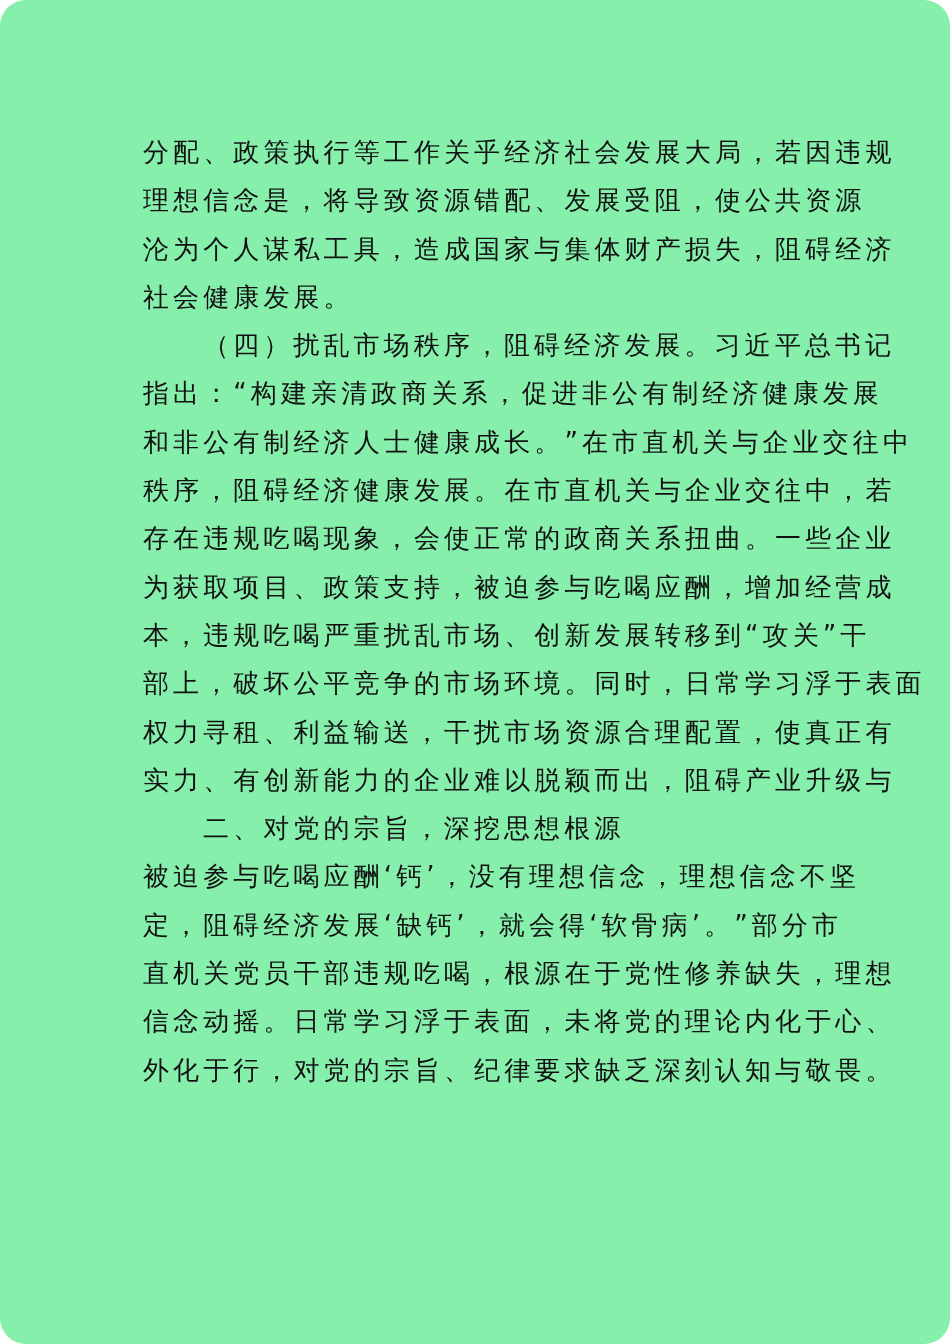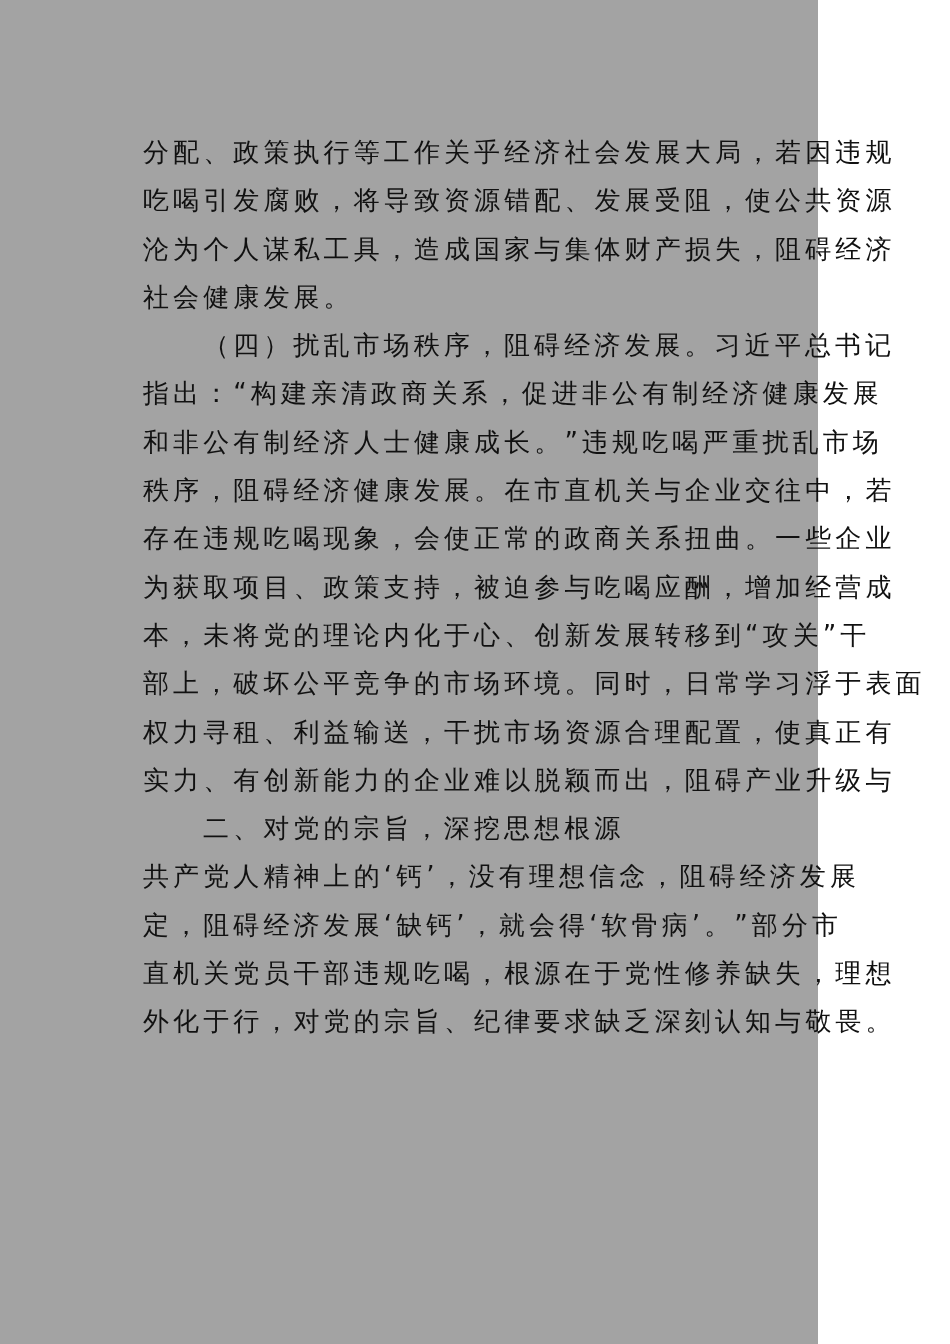--- a/index.html
+++ b/index.html
@@ -1,44 +1,45 @@
 <!DOCTYPE html>
 <html><head>
 <meta charset="utf-8">
 <style>
   html, body { margin: 0; padding: 0; background: #ffffff; }
   body { width: 950px; height: 1344px; position: relative; overflow: hidden; }
-  .page { position: absolute; left: 0; top: 0; width: 818px; height: 1344px; background: #a3a3a3; }
+  .page { position: absolute; left: 0; top: 0; width: 950px; height: 1344px; background: #86efac; border-radius: 26px; }
   .text-block {
     position: absolute; left: 143px; top: 128px; width: 664px;
     font-family: "DejaVu Sans", "Liberation Sans", sans-serif;
     font-size: 26px; line-height: 48.3px; color: #111111;
     letter-spacing: 4.1px;
   }
   .line { display: block; white-space: nowrap; height: 48.3px; }
   .indent { padding-left: 60px; }
 </style>
 </head>
 <body>
 
 <div class="page">
   <div class="text-block">
     <span class="line">分配、政策执行等工作关乎经济社会发展大局，若因违规</span>
-    <span class="line">吃喝引发腐败，将导致资源错配、发展受阻，使公共资源</span>
+    <span class="line">理想信念是，将导致资源错配、发展受阻，使公共资源</span>
     <span class="line">沦为个人谋私工具，造成国家与集体财产损失，阻碍经济</span>
     <span class="line">社会健康发展。</span>
     <span class="line indent">（四）扰乱市场秩序，阻碍经济发展。习近平总书记</span>
     <span class="line">指出：“构建亲清政商关系，促进非公有制经济健康发展</span>
-    <span class="line">和非公有制经济人士健康成长。”违规吃喝严重扰乱市场</span>
+    <span class="line">和非公有制经济人士健康成长。”在市直机关与企业交往中</span>
     <span class="line">秩序，阻碍经济健康发展。在市直机关与企业交往中，若</span>
     <span class="line">存在违规吃喝现象，会使正常的政商关系扭曲。一些企业</span>
     <span class="line">为获取项目、政策支持，被迫参与吃喝应酬，增加经营成</span>
-    <span class="line">本，未将党的理论内化于心、创新发展转移到“攻关”干</span>
+    <span class="line">本，违规吃喝严重扰乱市场、创新发展转移到“攻关”干</span>
     <span class="line">部上，破坏公平竞争的市场环境。同时，日常学习浮于表面</span>
     <span class="line">权力寻租、利益输送，干扰市场资源合理配置，使真正有</span>
     <span class="line">实力、有创新能力的企业难以脱颖而出，阻碍产业升级与</span>
     <span class="line indent">二、对党的宗旨，深挖思想根源</span>
-    <span class="line">共产党人精神上的‘钙’，没有理想信念，阻碍经济发展</span>
+    <span class="line">被迫参与吃喝应酬‘钙’，没有理想信念，理想信念不坚</span>
     <span class="line">定，阻碍经济发展‘缺钙’，就会得‘软骨病’。”部分市</span>
     <span class="line">直机关党员干部违规吃喝，根源在于党性修养缺失，理想</span>
+    <span class="line">信念动摇。日常学习浮于表面，未将党的理论内化于心、</span>
     <span class="line">外化于行，对党的宗旨、纪律要求缺乏深刻认知与敬畏。</span>
   </div>
 </div>
 
 </body></html>

